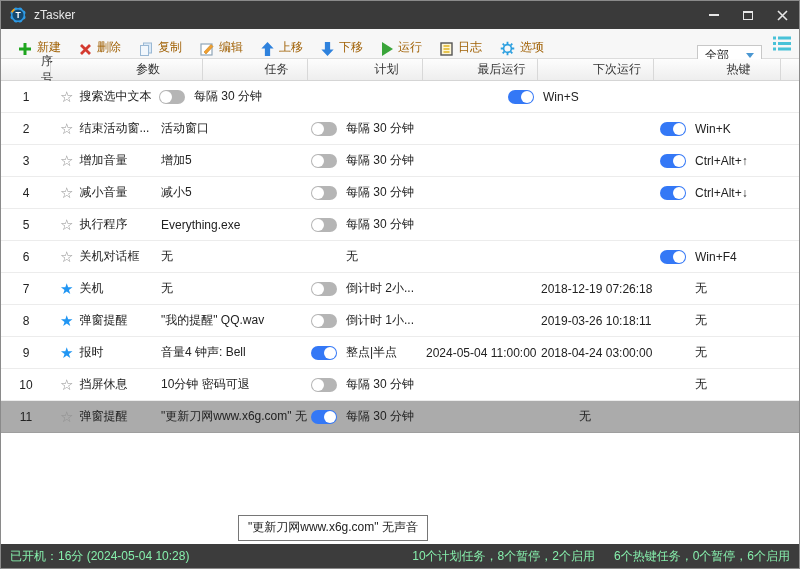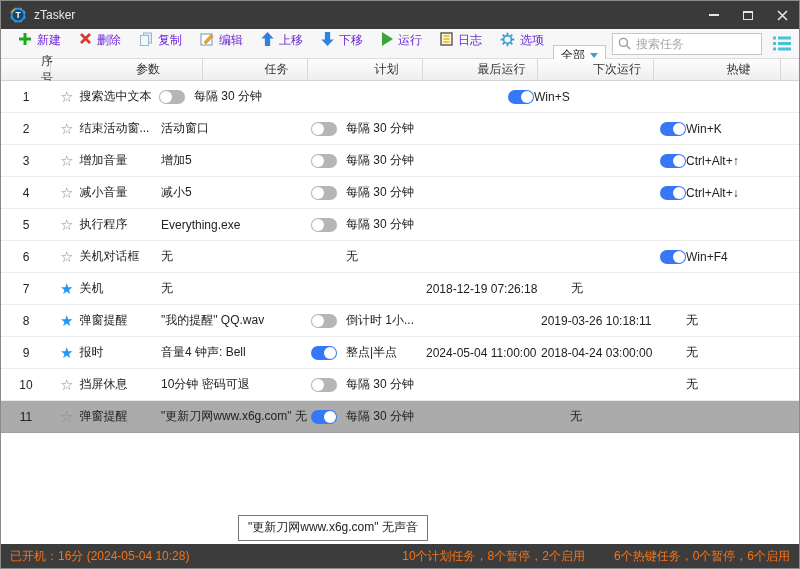--- a/index.html
+++ b/index.html
@@ -11,21 +11,21 @@
   .titlebar { height:28px; background:#3a3a3a; display:flex; align-items:center; flex:0 0 28px; }
   .titlebar .logo { margin:0 7px 0 8px; display:flex; }
   .titlebar .title { color:#e9e9e9; font-size:12px; }
   .win-controls { margin-left:auto; display:flex; height:100%; }
   .win-btn { width:34px; height:28px; display:flex; align-items:center; justify-content:center; cursor:pointer; }
   .glyph-min { width:10px; height:2px; background:#e6e6e6; }
   .glyph-max { width:10px; height:9px; border:1px solid #e6e6e6; border-top:2px solid #e6e6e6; }
 
   
   .toolbar { height:30px; background:#f7f7f7; border-bottom:1px solid #dcdcdc; display:flex; align-items:center; padding:0 8px; flex:0 0 30px; }
-  .tbtn { display:flex; align-items:flex-start; gap:5px; padding:0 9px; height:24px; color:#6d28d9; cursor:pointer; white-space:nowrap;font-family:Liberation Serif, serif; }
+  .tbtn { display:flex; align-items:flex-end; gap:5px; padding:0 9px; height:24px; color:#a16207; cursor:pointer; white-space:nowrap;font-family:Liberation Serif, serif; }
   .tbtn svg { display:block; }
   .filter-select { margin-left:auto; width:65px; height:22px; background:#fff; border:1px solid #c8c8c8; display:flex; align-items:center; padding:0 7px; cursor:pointer;margin-top:24px; }
   .filter-select .caret { margin-left:auto; width:0; height:0; border-left:4px solid transparent; border-right:4px solid transparent; border-top:5px solid #4a97d2; }
   .searchbox { margin-left:6px; width:163px; height:22px; background:#fff; border:1px solid #c8c8c8; display:flex; align-items:center; padding:0 5px; }
   .searchbox input { border:none; outline:none; width:120px; font-size:12px; font-family:inherit; color:#333; background:transparent; margin-left:5px; }
   .searchbox input::placeholder { color:#a8a8a8; }
   .viewlist { margin-left:11px; display:flex; cursor:pointer; }
 
   
   .thead { height:22px; display:flex; background:linear-gradient(#fdfdfd,#eeeeee); border-bottom:1px solid #d5d5d5; flex:0 0 22px; }
@@ -45,39 +45,39 @@
   .tbody { flex:1; overflow:hidden; position:relative; background:#fff; }
   .row { height:32px; display:flex; align-items:center; border-bottom:1px solid #ececec; background:#fff; cursor:default; }
   .row.selected { background:#ababab; border-bottom-color:#9e9e9e; }
   .cell { display:flex; align-items:center; overflow:hidden; white-space:nowrap; height:100%; }
   .cell.c-num { justify-content:center; }
   .cell.c-task { padding-left:9px; gap:6px; }
   .cell.c-param { padding-left:5px; }
   .cell.c-sched { padding-left:3px; gap:9px; }
   .cell.c-next { padding-left:3px; }
   .cell.c-last { padding-left:2px; }
-  .cell.c-hot { padding-left:6px; }
+  .cell.c-hot { padding-left:6px; gap:9px; }
   .star { font-size:15px; line-height:1; cursor:pointer; }
   .star.filled { color:#2196f3; }
   .star.outline { color:#8f8f8f; }
 
   .toggle { position:relative; width:26px; height:14px; border-radius:7px; flex:0 0 26px; cursor:pointer; }
   .toggle.on { background:#3478f6; }
   .toggle.off { background:#b5b5b5; }
   .toggle.none { visibility:hidden; }
   .toggle::after { content:""; position:absolute; top:1px; width:12px; height:12px; border-radius:50%; background:#fff; }
   .toggle.on::after { right:1px; }
   .toggle.off::after { left:1px; }
 
   
   .tooltip { position:absolute; left:237px; top:434px; background:#fff; border:1px solid #767676; padding:3px 9px 4px 9px; color:#222; white-space:nowrap; }
 
   
-  .statusbar { height:24px; background:#3c3c3c; color:#f97316; display:flex; align-items:center; padding:0 9px; flex:0 0 24px; }
-  .statusbar .right { margin-left:auto; display:flex; gap:29px; }
+  .statusbar { height:24px; background:#3c3c3c; color:#86efac; display:flex; align-items:center; padding:0 9px; flex:0 0 24px; }
+  .statusbar .right { margin-left:auto; display:flex; gap:19px; }
 </style>
 </head>
 <body>
 
 <div class="window">
 
   <div class="titlebar">
     <span class="logo">
       <svg width="18" height="18" viewBox="0 0 20 20">
         <rect x="3" y="3" width="14" height="14" rx="3" fill="#2e9ae5" transform="rotate(22.5 10 10)"></rect>
@@ -162,27 +162,20 @@
           <path d="M16 10 H19 M10 16 V19 M4 10 H1 M10 4 V1"></path>
           <path d="M14.2 14.2 L16.4 16.4 M5.8 14.2 L3.6 16.4 M5.8 5.8 L3.6 3.6 M14.2 5.8 L16.4 3.6"></path>
         </g>
       </svg>
       <span>选项</span>
     </div>
 
     <div class="filter-select">
       <span>全部</span>
       <span class="caret"></span>
-    </div>
-    <div class="searchbox">
-      <svg width="13" height="13" viewBox="0 0 14 14">
-        <circle cx="5.8" cy="5.8" r="4.3" fill="none" stroke="#9a9a9a" stroke-width="1.5"></circle>
-        <path d="M9 9 L13 13" stroke="#9a9a9a" stroke-width="1.5"></path>
-      </svg>
-      <input type="text" placeholder="搜索任务" style="">
     </div>
     <span class="viewlist">
       <svg width="18" height="15" viewBox="0 0 18 15">
         <g fill="#49c2d8">
           <rect x="0" y="0.5" width="3" height="3"></rect>
             <rect x="5" y="0.5" width="13" height="3"></rect>
           <rect x="0" y="6" width="3" height="3"></rect>
             <rect x="5" y="6" width="13" height="3"></rect>
           <rect x="0" y="11.5" width="3" height="3"></rect>
             <rect x="5" y="11.5" width="13" height="3"></rect>
@@ -356,20 +349,24 @@
     <div class="cell c-num">
           <span>7</span>
         </div>
     <div class="cell c-task">
       <span class="star filled">★</span>
       <span>关机</span>
     </div>
     <div class="cell c-param">
           <span>无</span>
         </div>
+    <div class="cell c-sched">
+      <span class="toggle off"></span>
+      <span>倒计时 2小...</span>
+    </div>
     <div class="cell c-next">
           <span></span>
         </div>
     <div class="cell c-last">
           <span>2018-12-19 07:26:18</span>
         </div>
     <div class="cell c-hot">
       <span class="toggle none"></span>
       <span>无</span>
     </div>

